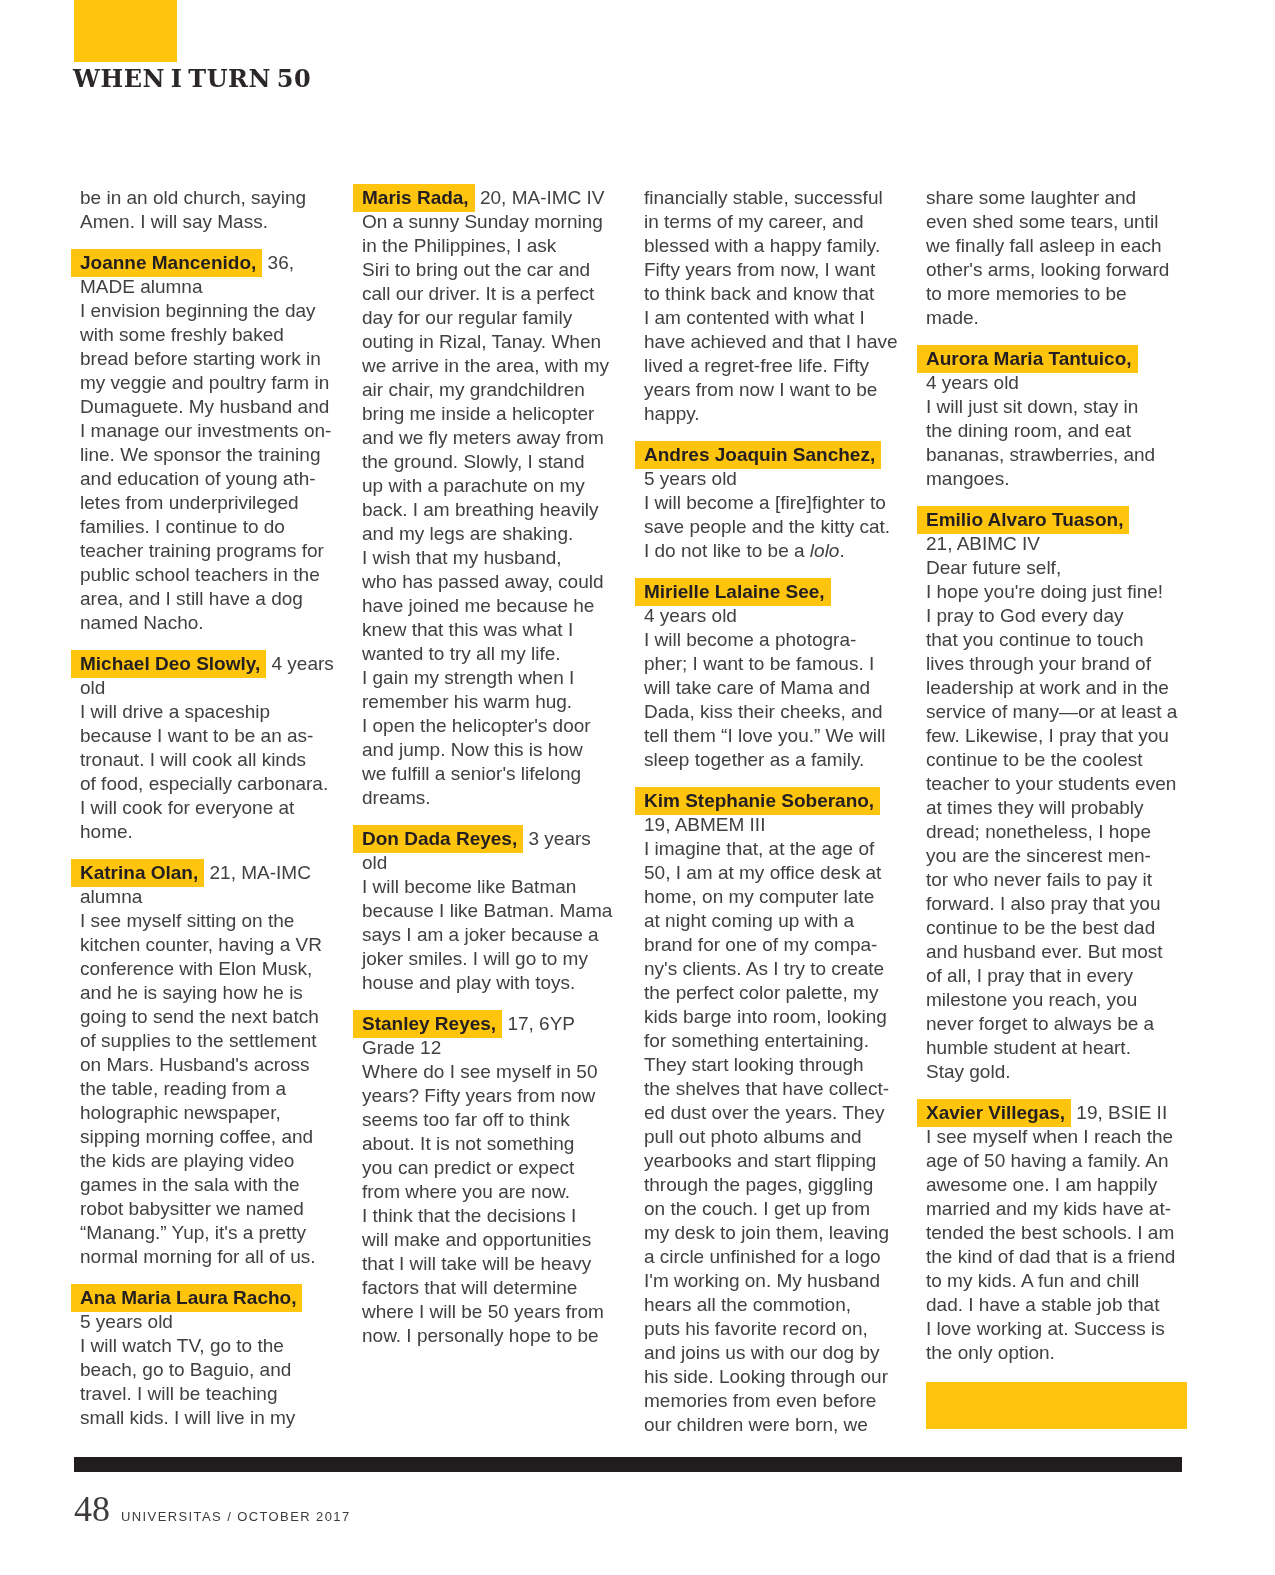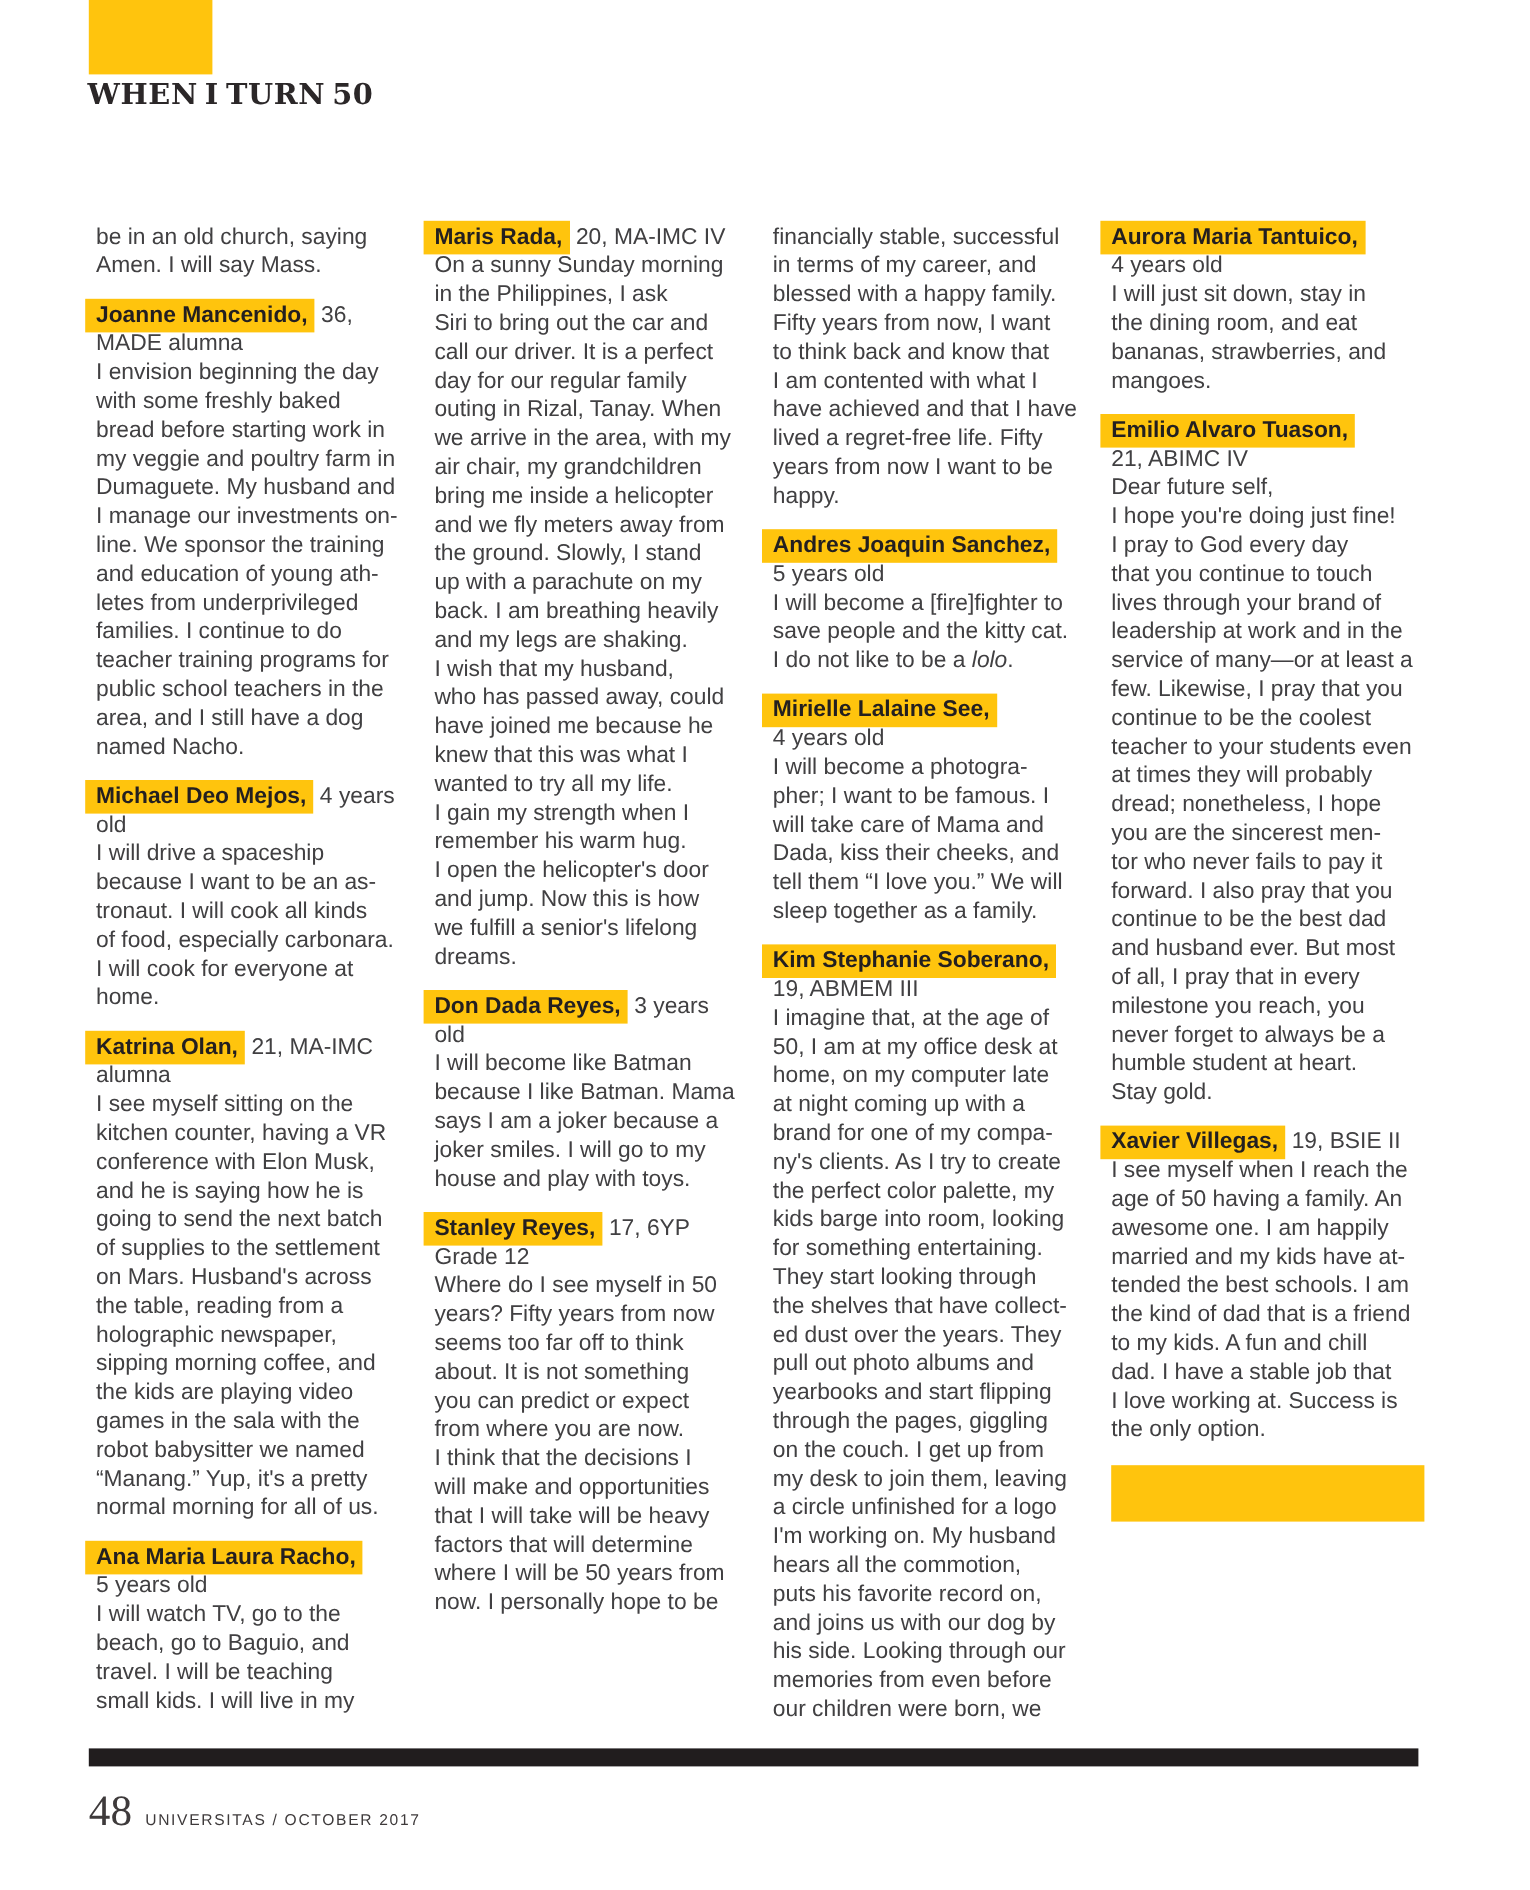--- a/index.html
+++ b/index.html
@@ -82,21 +82,21 @@
 Dumaguete. My husband and
 I manage our investments on-
 line. We sponsor the training
 and education of young ath-
 letes from underprivileged
 families. I continue to do
 teacher training programs for
 public school teachers in the
 area, and I still have a dog
 named Nacho.</span></p>
-        <p class="block"><span class="hl">Michael Deo Mejos,</span><span> 4 years
+        <p class="block"><span class="hl">Michael Deo Slowly,</span><span> 4 years
 old
 I will drive a spaceship
 because I want to be an as-
 tronaut. I will cook all kinds
 of food, especially carbonara.
 I will cook for everyone at
 home.</span></p>
         <p class="block"><span class="hl">Katrina Olan,</span><span> 21, MA-IMC
 alumna
 I see myself sitting on the
@@ -216,20 +216,26 @@
 a circle unfinished for a logo
 I'm working on. My husband
 hears all the commotion,
 puts his favorite record on,
 and joins us with our dog by
 his side. Looking through our
 memories from even before
 our children were born, we</span></p>
       </div>
       <div class="col">
+        <p class="block"><span>share some laughter and
+even shed some tears, until
+we finally fall asleep in each
+other's arms, looking forward
+to more memories to be
+made.</span></p>
         <p class="block"><span class="hl">Aurora Maria Tantuico,</span><span>
 4 years old
 I will just sit down, stay in
 the dining room, and eat
 bananas, strawberries, and
 mangoes.</span></p>
         <p class="block"><span class="hl">Emilio Alvaro Tuason,</span><span>
 21, ABIMC IV
 Dear future self,
 I hope you're doing just fine!

